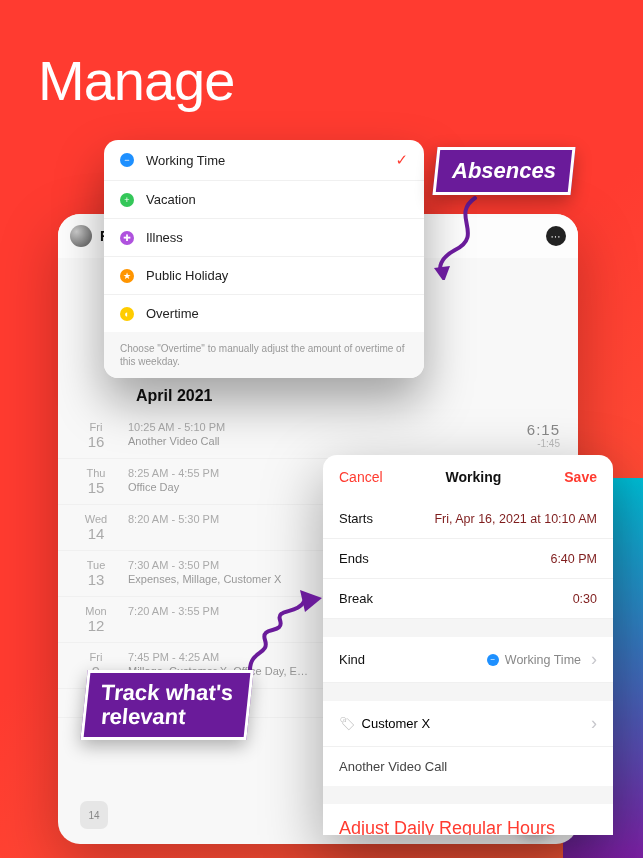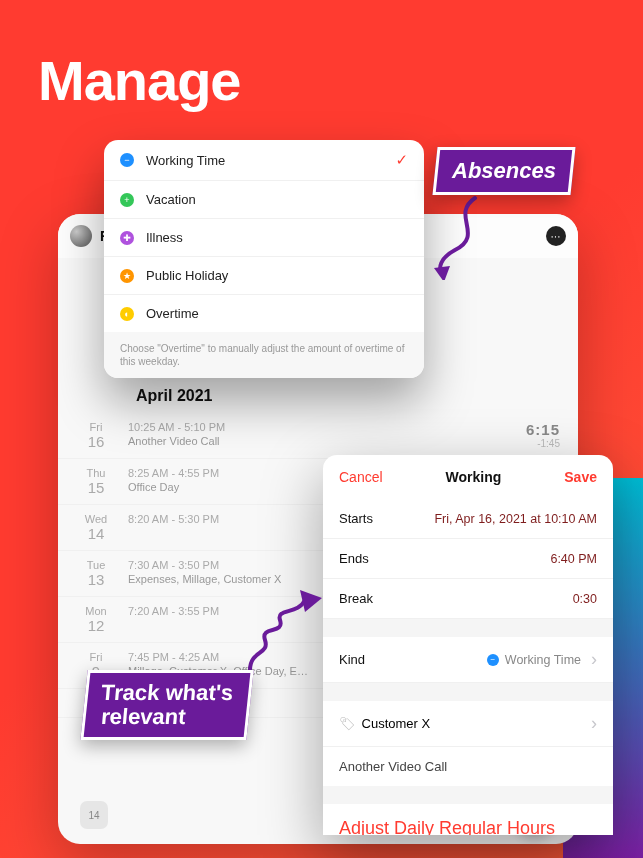--- a/index.html
+++ b/index.html
@@ -8,21 +8,21 @@
     font-family: -apple-system, BlinkMacSystemFont, "Helvetica Neue", Arial, sans-serif;
     background: linear-gradient(140deg, #ff3b30 0%, #ff3b30 50%, #ff5b3a 100%);
     position: relative; overflow: hidden;
   }
   .bg-corner {
     position: absolute; right: 0; bottom: 0; width: 80px; height: 380px;
     background: linear-gradient(180deg, #00bcd4 0%, #7b1fa2 100%);
   }
   .hero-title {
     position: absolute; left: 38px; top: 48px;
-    font-size: 56px; font-weight: 700; color: #fff; letter-spacing: -1px;
+    font-size: 56px; font-weight: 400; color: #fff; letter-spacing: -1px;
   }
 
   
   .device {
     position: absolute; left: 58px; top: 214px; width: 520px; height: 630px;
     background: #f8f8f8; border-radius: 22px; box-shadow: 0 20px 60px rgba(0,0,0,.25);
     overflow: hidden;
   }
   .device-header {
     height: 44px; display: flex; align-items: center; padding: 0 12px;
@@ -45,21 +45,21 @@
     display: flex; align-items: flex-start; padding: 8px 18px 8px 18px;
     border-bottom: 1px solid #f0f0f0; font-size: 12px; color: #999;
   }
   .entry-row .date { width: 40px; text-align: center; color: #aaa; }
   .entry-row .date .dow { font-size: 11px; }
   .entry-row .date .dnum { font-size: 15px; }
   .entry-row .mid { flex: 1; padding-left: 12px; }
   .entry-row .mid .time { color: #aaa; font-size: 11px; }
   .entry-row .mid .note { color: #999; font-size: 11px; margin-top: 2px; }
   .entry-row .right { text-align: right; color: #aaa; }
-  .entry-row .right .dur { font-size: 15px; color: #888; font-weight: 700; letter-spacing: 1px; }
+  .entry-row .right .dur { font-size: 15px; color: #888; font-weight: 400; letter-spacing: 1px; }
   .entry-row .right .ot  { font-size: 10px; color: #bbb; }
 
   .bottom-bar {
     position: absolute; left: 0; right: 0; bottom: 0; height: 58px;
     display: flex; align-items: center; justify-content: space-between;
     padding: 0 22px;
   }
   .cal-icon { width: 28px; height: 28px; border-radius: 7px; background: #e6e6e6;
     display:flex; align-items:center; justify-content:center; font-size:10px; color:#888;
     position: relative; }

